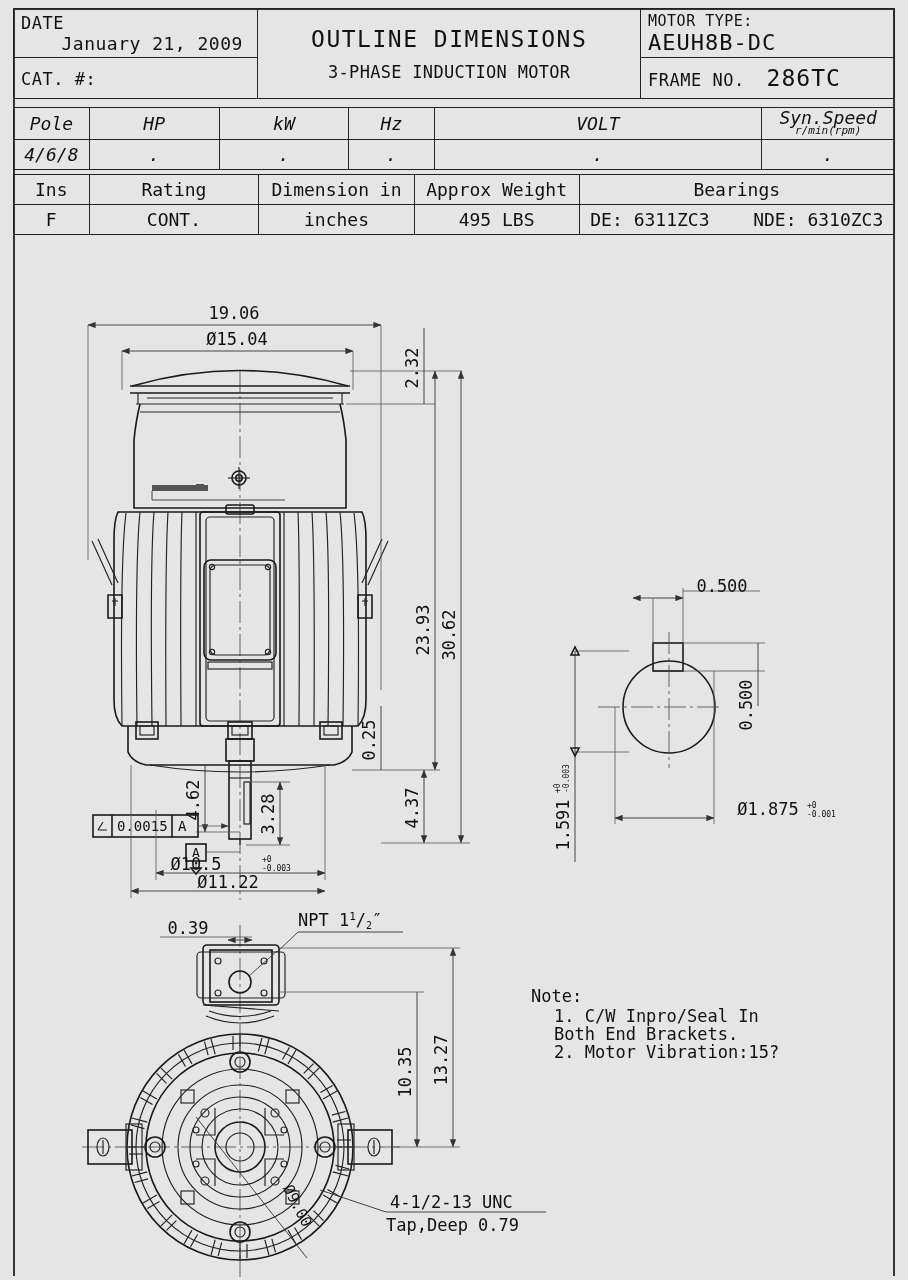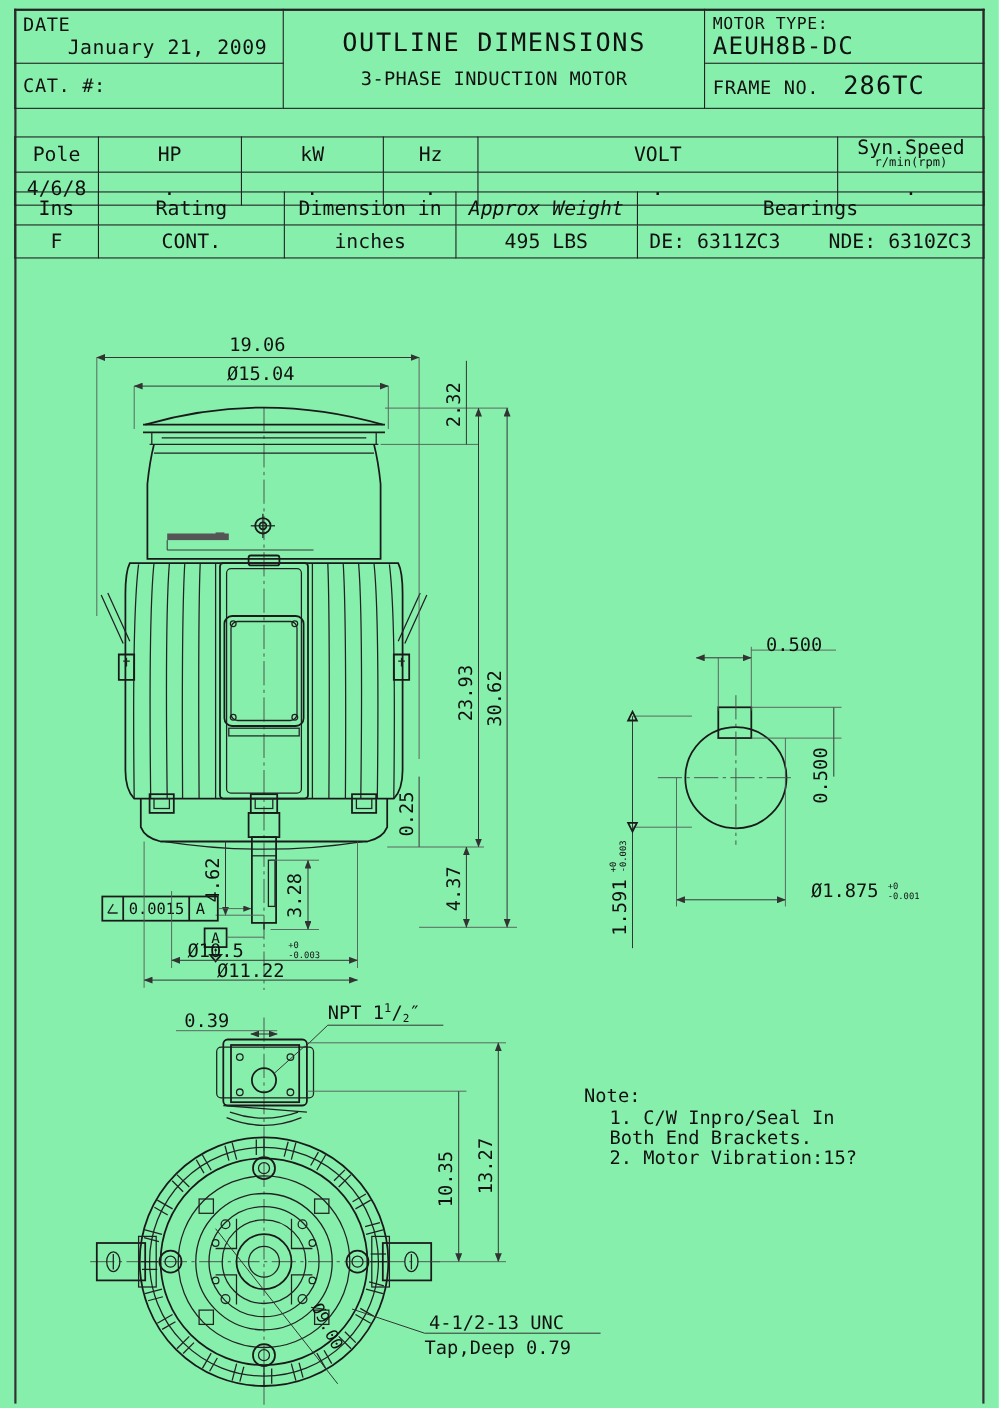--- a/index.html
+++ b/index.html
@@ -1,35 +1,35 @@
 <!DOCTYPE html>
 <html><head>
 <meta charset="utf-8">
 <style>
   html,body{margin:0;padding:0;background:#fff;}
   body{width:908px;height:1280px;font-family:"DejaVu Sans Mono",monospace;color:#1a1a1a;overflow:hidden;}
-  #page{position:relative;width:908px;height:1280px;background:#86efac;}
+  #page{position:relative;width:908px;height:1280px;background:#e5e5e5;}
 
   
   .tblwrap{position:absolute;left:13px;}
   table.tb{border-collapse:collapse;table-layout:fixed;}
   table.tb td{border:1.6px solid #222;text-align:center;vertical-align:middle;
               font-family:"DejaVu Sans Mono",monospace;color:#111;padding:0;}
   .t1{top:8px;width:882px;}
   .t1 td{height:43px;font-size:19px;letter-spacing:.5px;}
   .lft{text-align:left !important;padding-left:7px !important;}
   .dt-label{font-size:17px;}
   .dt-val{display:block;text-align:center;padding-left:26px;font-size:18px;}
   .big{font-size:23px;letter-spacing:1.5px;}
   .med{font-size:17px;letter-spacing:.3px;}
   .mtr-val{font-size:22px;letter-spacing:1px;}
   .frame-no{font-size:17px;}
   .frame-val{font-size:23px;letter-spacing:1px;margin-top:11px;}
 
-  .t2{top:124px;width:882px;}
+  .t2{top:107px;width:882px;font-style:italic;}
   .t2 td{height:29px;font-size:18px;}
   .t2 .hdr{height:31px;}
   .syn{font-size:13px;line-height:13px;}
   .syn small{font-size:11px;display:block;}
   .dot{font-size:18px;line-height:10px;}
 
   .t3{top:174px;width:882px;}
   .t3 td{height:29px;font-size:18px;}
   .brg{font-size:17px;letter-spacing:0px;}
 
@@ -118,21 +118,21 @@
       </table>
   </div>
 
   <div class="tblwrap t3">
     <table class="tb">
       <tbody>
           <tr>
         <td style="width:75px;">Ins</td>
         <td style="width:170px;">Rating</td>
         <td style="width:155px;">Dimension in</td>
-        <td style="width:165px;font-style:italic;">Approx Weight</td>
+        <td style="width:165px;">Approx Weight</td>
         <td style="width:317px;">Bearings</td>
       </tr>
       <tr>
         <td>F</td>
         <td>CONT.</td>
         <td>inches</td>
         <td>495 LBS</td>
         <td class="brg">
           <span>DE:</span>
           <span>6311ZC3</span>

